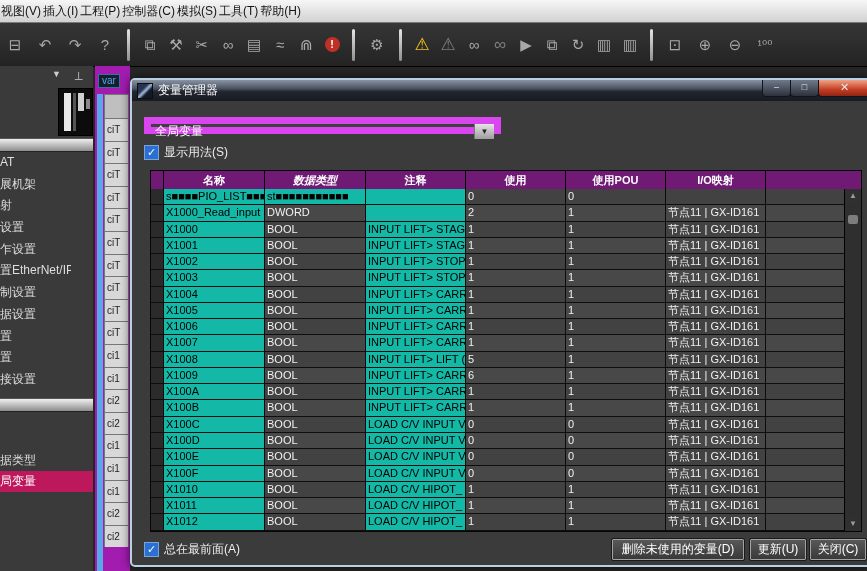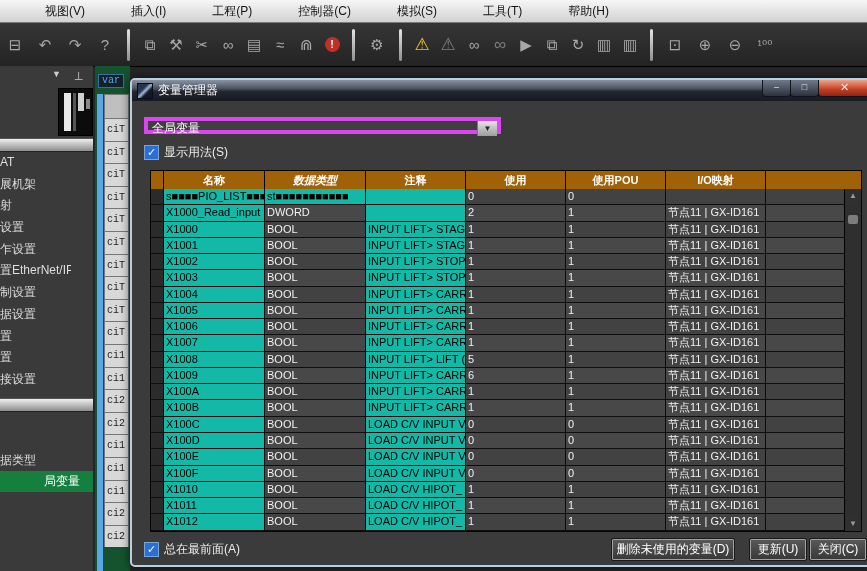--- a/index.html
+++ b/index.html
@@ -9,21 +9,21 @@
     font-family:"Liberation Sans","DejaVu Sans",sans-serif;
     -webkit-font-smoothing:antialiased;
   }
   
   #menubar{
     position:absolute;left:0;top:0;width:867px;height:22px;
     background:linear-gradient(#f6f6f6,#d2d2d2);
     border-bottom:1px solid #7a7a7a;
     display:flex;align-items:center;font-size:12px;color:#141414;
   }
-  .menu-item{padding:0 1px;line-height:21px;cursor:default;margin-left:44px;}
+  .menu-item{padding:0 1px;line-height:21px;cursor:default;}
   
   #toolbar{
     position:absolute;left:0;top:23px;width:867px;height:43px;
     background:linear-gradient(#363636,#232323);
     border-bottom:1px solid #000;
     display:flex;align-items:center;
   }
   .tb-group{display:flex;align-items:center;}
   .tb-sep{width:3px;height:32px;margin:0 7px;border-radius:2px;
     background:linear-gradient(#e6e6e6,#8f8f8f);}
@@ -45,23 +45,23 @@
   #rack-img .bar2{position:absolute;left:14px;top:4px;width:3px;height:38px;background:#555;}
   #rack-img .bar3{position:absolute;left:19px;top:4px;width:6px;height:18px;background:#cfcfcf;}
   #rack-img .bar4{position:absolute;left:27px;top:10px;width:4px;height:10px;background:#888;}
   .silver-bar{position:absolute;left:0;width:93px;height:12px;
     background:linear-gradient(#efefef,#8d8d8d);border-top:1px solid #555;border-bottom:1px solid #222;}
   #silver1{top:72px;} #silver2{top:332px;}
   #side-items{position:absolute;left:0;top:86px;width:71px;}
   .side-item{height:21.7px;line-height:21.7px;color:#dedede;font-size:12px;white-space:nowrap;overflow:hidden;}
   #side-items2{position:absolute;left:0;top:384px;width:93px;}
   .side-item2{height:21px;line-height:21px;color:#dedede;font-size:12px;white-space:nowrap;overflow:hidden;}
-  .side-item2.selected{background:#15803d;color:#fff;padding-left:44px;}
-  
-  #strip{position:absolute;left:95px;top:66px;width:35px;height:505px;background:#14532d;font-family:Liberation Mono, monospace;}
+  .side-item2.selected{background:#be185d;color:#fff;}
+  
+  #strip{position:absolute;left:95px;top:66px;width:35px;height:505px;background:#a21caf;}
   #strip-tab{position:absolute;left:3px;top:8px;font-size:10px;color:#5aa7e8;
     border:1px solid #3a6f9e;background:#14202c;padding:0 3px;line-height:12px;}
   #strip-blue{position:absolute;left:2px;top:28px;width:6px;height:477px;background:#5aa7e8;}
   #strip-cells{position:absolute;left:9px;top:28px;width:25px;}
   .strip-hdr{height:23px;background:#bfbfbf;border:1px solid #777;border-bottom:none;}
   .strip-cell{height:22.6px;box-sizing:border-box;background:#d8d8d8;border:1px solid #777;
     border-bottom:none;color:#222;font-size:10px;line-height:21px;padding-left:2px;overflow:hidden;}
   
   #dialog{position:absolute;left:130px;top:78px;width:737px;height:485px;
     border:2px solid #b9cfe2;border-radius:5px;background:#3b3b3b;
@@ -72,33 +72,33 @@
   #dlg-icon{width:14px;height:14px;margin-right:5px;border:1px solid #0a0d14;
     background:linear-gradient(135deg,#27344d 35%,#9fb4d8 50%,#121a2a 65%);}
   .winbtn{position:absolute;top:0;height:16px;border:1px solid #10131a;border-top:none;
     border-radius:0 0 4px 4px;color:#e8e8e8;font-size:9px;text-align:center;line-height:15px;
     background:linear-gradient(#707a8a,#2c313c);}
   #btn-min{left:630px;width:27px;} #btn-max{left:658px;width:27px;}
   #btn-close{left:686px;width:51px;background:linear-gradient(#f0a488,#c23d22 60%,#8f2413);
     font-size:11px;font-weight:bold;}
   
   #combo{position:absolute;left:12px;top:37px;width:357px;height:17px;box-sizing:border-box;
-    background:#3f3f3f;border:4px solid #d946ef;color:#fff;font-size:12px;line-height:15px;
+    background:#3f3f3f;border:7px solid #d946ef;color:#fff;font-size:12px;line-height:15px;
     padding-left:4px;}
   #combo-btn{position:absolute;right:0;top:0;width:19px;height:15px;
     background:linear-gradient(#e4e4e4,#9d9d9d);border-left:1px solid #777;
     color:#222;font-size:8px;text-align:center;line-height:15px;}
   .chkrow{position:absolute;display:flex;align-items:center;color:#ececec;font-size:12px;}
   #chk-usage{left:12px;top:64px;} #chk-top{left:12px;top:461px;}
   .chkbox{width:13px;height:13px;margin-right:5px;background:#2a6fd4;border:1px solid #7aa3d6;
     color:#fff;font-size:11px;font-weight:bold;line-height:12px;text-align:center;}
   
   #vtable{position:absolute;left:18px;top:90px;width:712px;height:362px;
     border:1px solid #060606;box-sizing:border-box;background:#464646;font-size:11px;}
-  #thead{display:flex;height:18px;background:#a16207;color:#fff;font-weight:bold;}
+  #thead{display:flex;height:18px;background:#701a75;color:#fff;font-weight:bold;}
   #thead>div{box-sizing:border-box;border-right:1px solid #000;text-align:center;line-height:18px;overflow:hidden;}
   #thead> :nth-child(1){width:13px;} #thead> :nth-child(2){width:101px;}
   #thead> :nth-child(3){width:101px;font-style:italic;} #thead> :nth-child(4){width:100px;}
   #thead> :nth-child(5){width:100px;} #thead> :nth-child(6){width:100px;}
   #thead> :nth-child(7){width:100px;} #thead> :nth-child(8){width:95px;border-right:none;}
   #tbody{display:flex;height:342px;}
   #rows{width:693px;}
   .trow{display:flex;height:16.28px;box-sizing:border-box;border-bottom:1px solid #0e0e0e;background:#484848;}
   .trow:nth-child(odd){background:#424242;}
   .trow>div{box-sizing:border-box;border-right:1px solid #0c0c0c;overflow:hidden;white-space:nowrap;
@@ -113,21 +113,21 @@
   
   #vscroll{position:relative;width:17px;background:#2f2f2f;border-left:1px solid #000;box-sizing:border-box;}
   .sb-arrow{position:absolute;left:0;width:16px;height:14px;color:#9a9a9a;font-size:8px;
     text-align:center;line-height:14px;background:#303030;}
   #sb-up{top:0;} #sb-down{bottom:0;}
   #sb-thumb{position:absolute;left:3px;top:26px;width:10px;height:9px;background:#7d7d7d;border-radius:2px;}
   
   .dlg-btn{position:absolute;top:459px;height:21px;box-sizing:border-box;
     background:linear-gradient(#585858,#393939);border:1px solid #a2a2a2;outline:1px solid #1a1a1a;
     color:#fff;font-size:12px;text-align:center;line-height:19px;border-radius:1px;}
-  #btn-del{left:480px;width:122px;} #btn-upd{left:618px;width:56px;} #btn-cls{left:678px;width:56px;}
+  #btn-del{left:480px;width:132px;} #btn-upd{left:618px;width:56px;} #btn-cls{left:678px;width:56px;}
 </style>
 </head>
 <body>
 
 <div id="menubar">
     <div class="menu-item">视图(V)</div>
     <div class="menu-item">插入(I)</div>
     <div class="menu-item">工程(P)</div>
     <div class="menu-item">控制器(C)</div>
     <div class="menu-item">模拟(S)</div>

